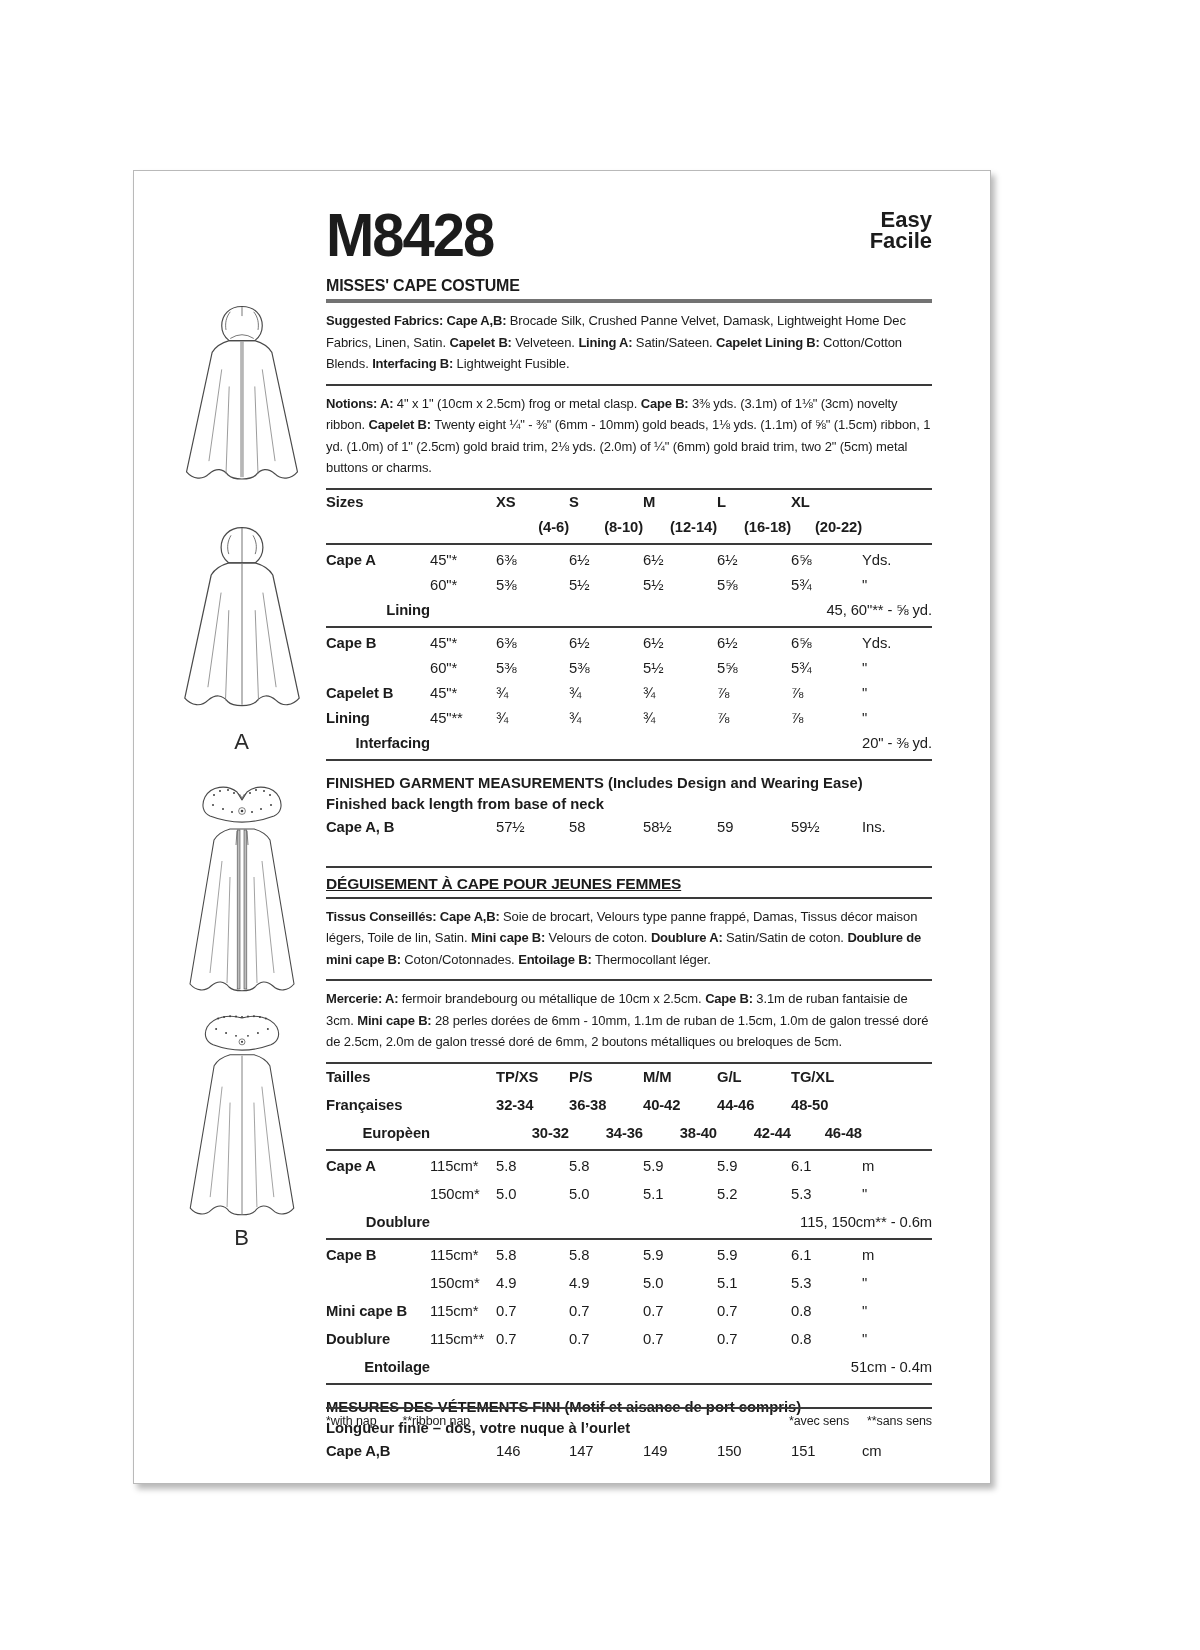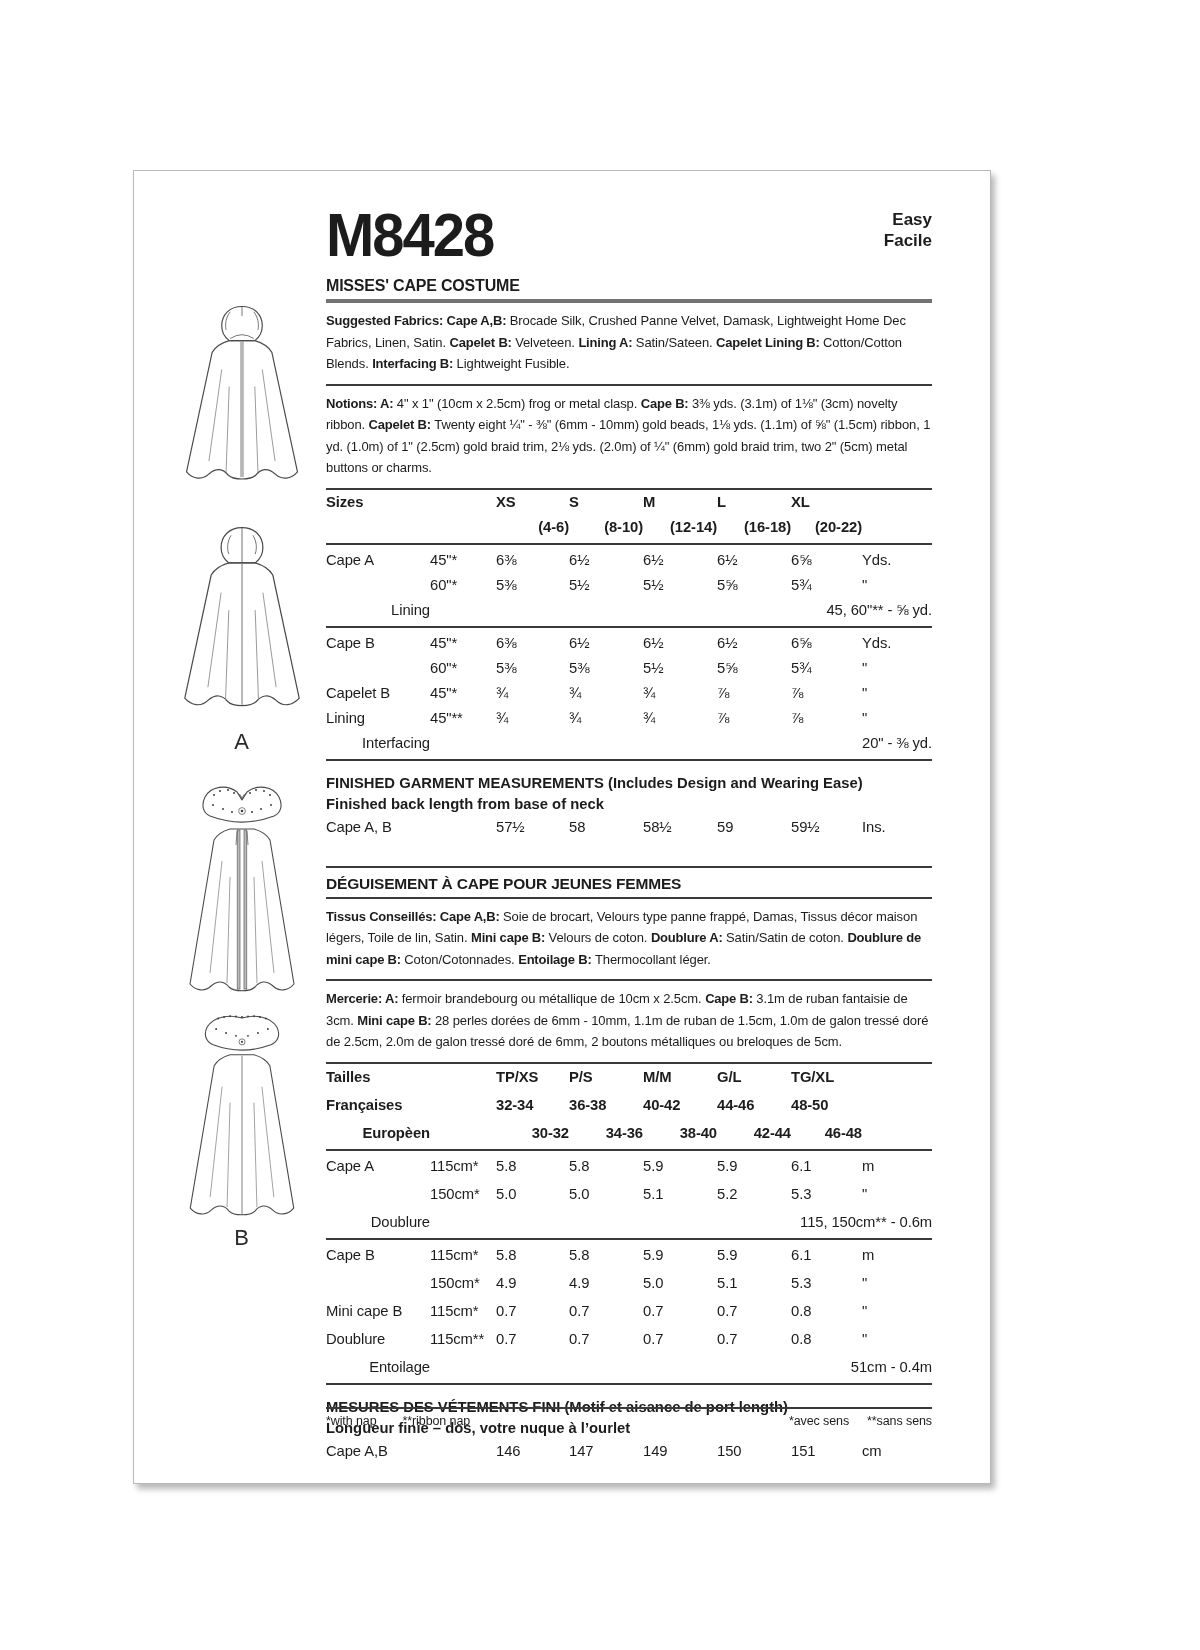--- a/index.html
+++ b/index.html
@@ -23,47 +23,47 @@
     font-size:22px;letter-spacing:1px;color:#2a2a2a;margin-top:2px;
   }
   .gap-sm{height:10px;} .gap-lg{height:26px;}
   
   .content{position:absolute;left:192px;top:34px;width:606px;}
   .header-row{display:flex;align-items:flex-start;justify-content:space-between;gap:34px;}
   .pattern-number{
     font-size:58px;font-weight:800;letter-spacing:-2px;line-height:58px;
     transform:scaleY(1.05);transform-origin:left top;
   }
-  .difficulty{ text-align:right;font-weight:700;font-size:17px;line-height:21px;padding-top:4px;margin-left:9px;}
+  .difficulty{ text-align:right;font-weight:700;font-size:22px;line-height:21px;padding-top:4px;margin-left:9px;}
   .en-title{
     margin-top:14px;font-weight:700;font-size:16px;letter-spacing:-0.2px;
     padding-bottom:4px;border-bottom:4px solid #737373;
   }
   p.para{
     margin:0;padding:7px 0 9px;font-size:13px;line-height:21.5px;letter-spacing:-0.1px;
   }
   p.para b{letter-spacing:-0.2px;}
   .rule-bottom{border-bottom:2px solid #3a3a3a;}
   
   table.spec{
     width:100%;border-collapse:collapse;table-layout:fixed;
     font-size:14.8px;letter-spacing:-0.1px;
   }
   table.rule-top{border-top:2px solid #3a3a3a;}
   table.spec td{padding:3px 0;vertical-align:top;line-height:19px;overflow:visible;white-space:nowrap;}
-  table.spec td.lbl{font-weight:400;}
+  table.spec td.lbl{font-weight:700;}
   table.spec td.hd{font-weight:700;}
   table.spec tr.rule-after > td{border-bottom:2px solid #3a3a3a;padding-bottom:6px;text-align:right;}
   table.spec tr.rule-after + tr > td{padding-top:6px;}
   table.fr td{padding:4.5px 0;}
   .sub-head{font-weight:700;font-size:14.8px;line-height:21px;}
   .sub-head.first{margin-top:12px;}
   
   .banner{
-    margin-top:26px;border-top:2px solid #3a3a3a;padding-top:7px;
+    margin-top:26px;border-top:2px solid #3a3a3a;padding-top:7px;text-decoration:underline;
   }
   .banner .banner-title{
     font-weight:700;font-size:15.5px;letter-spacing:-0.2px;
     padding-bottom:4px;border-bottom:2px solid #3a3a3a;
   }
   
   .footnotes{
     position:absolute;left:192px;top:1236px;width:606px;
     border-top:2px solid #3a3a3a;padding-top:5px;
     display:flex;font-size:12.5px;letter-spacing:-0.1px;
@@ -415,21 +415,21 @@
             <td>0.8</td>
             <td>"</td>
           </tr>
           <tr class="rule-after">
             <td class="lbl">Entoilage</td>
             <td colspan="7">51cm - 0.4m</td>
           </tr>
         </tbody>
     </table>
 
-    <div class="sub-head first">MESURES DES VÉTEMENTS FINI (Motif et aisance de port length)</div>
+    <div class="sub-head first">MESURES DES VÉTEMENTS FINI (Motif et aisance de port compris)</div>
     <div class="sub-head">Longueur finie – dos, votre nuque à l’ourlet</div>
     <table class="spec">
       <colgroup>
         <col style="width:104px">
           <col style="width:66px">
           <col style="width:73px">
           <col style="width:74px">
         <col style="width:74px">
           <col style="width:74px">
           <col style="width:71px">

